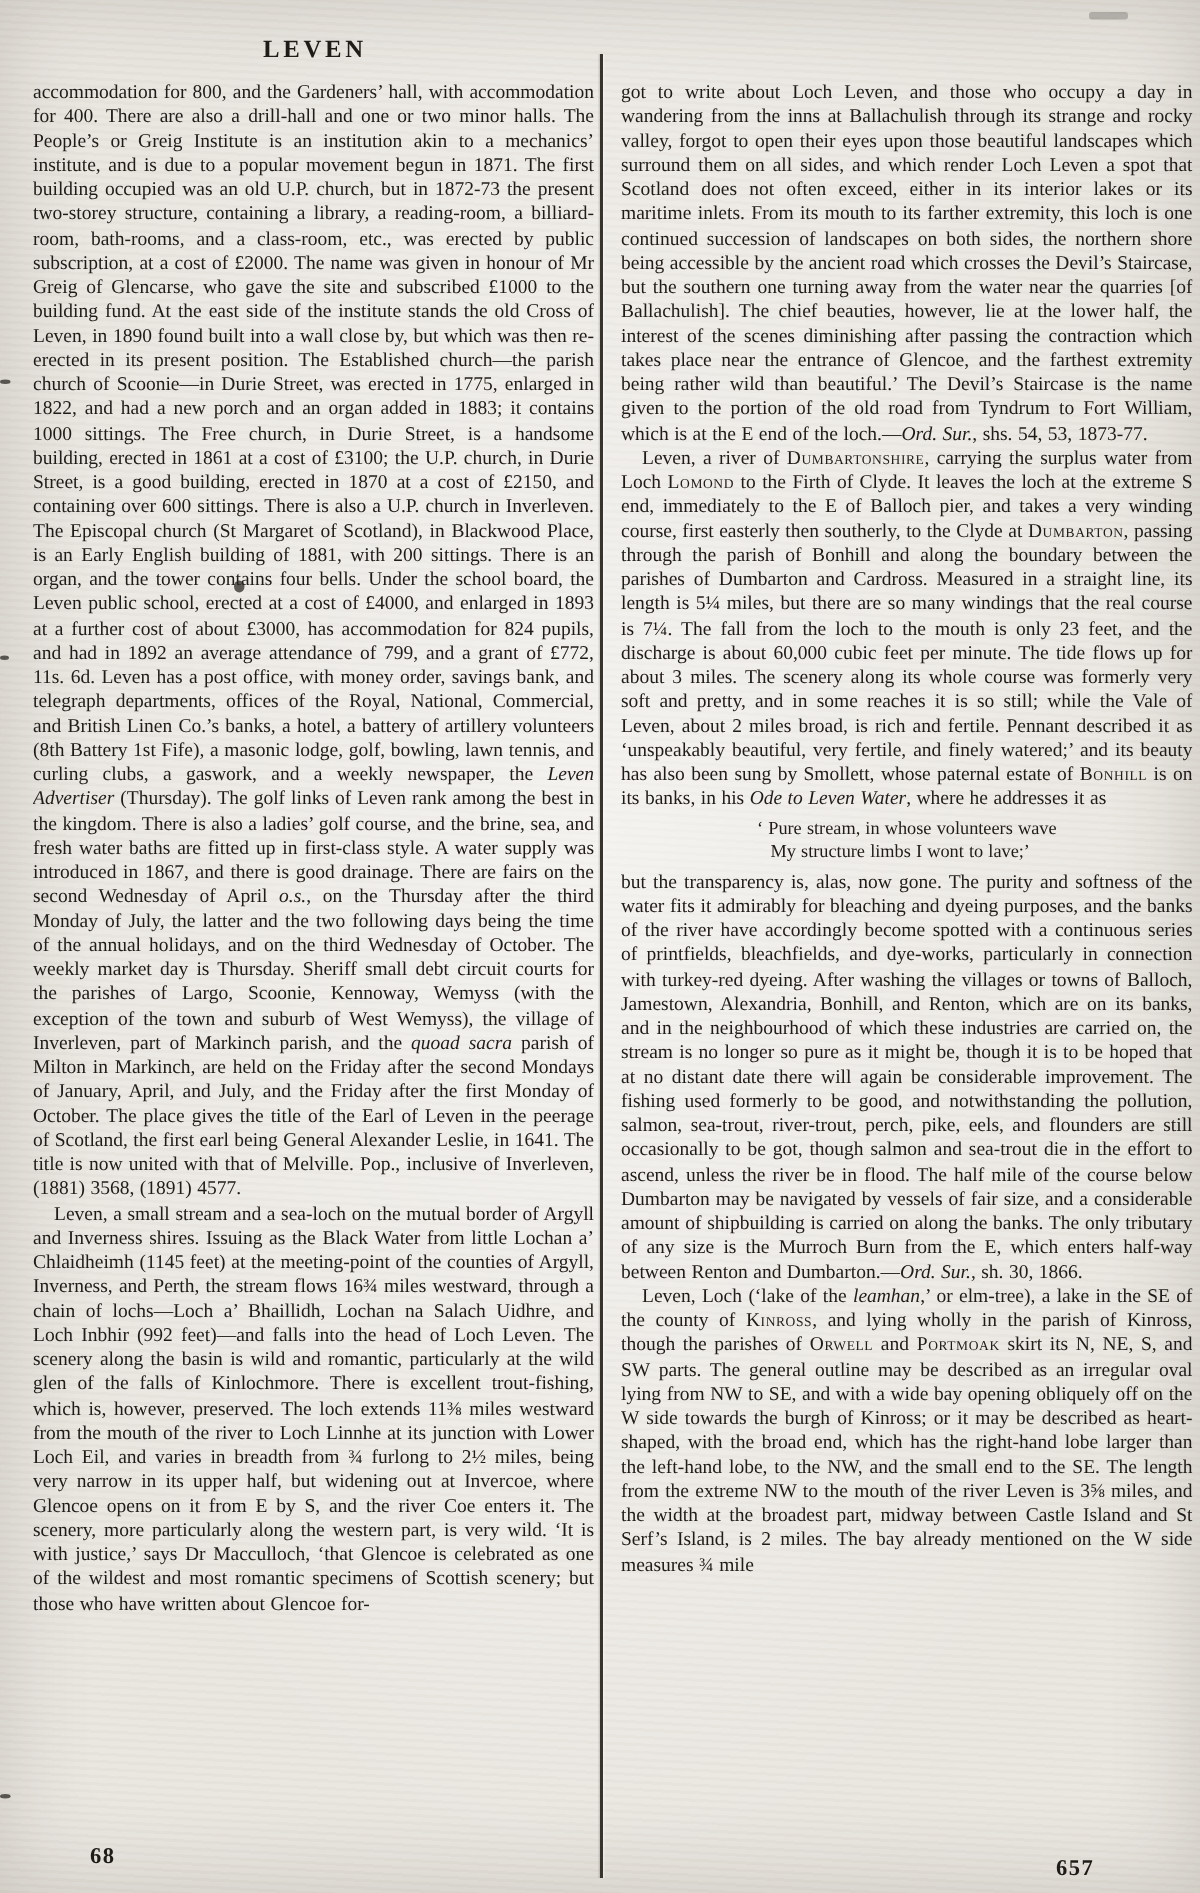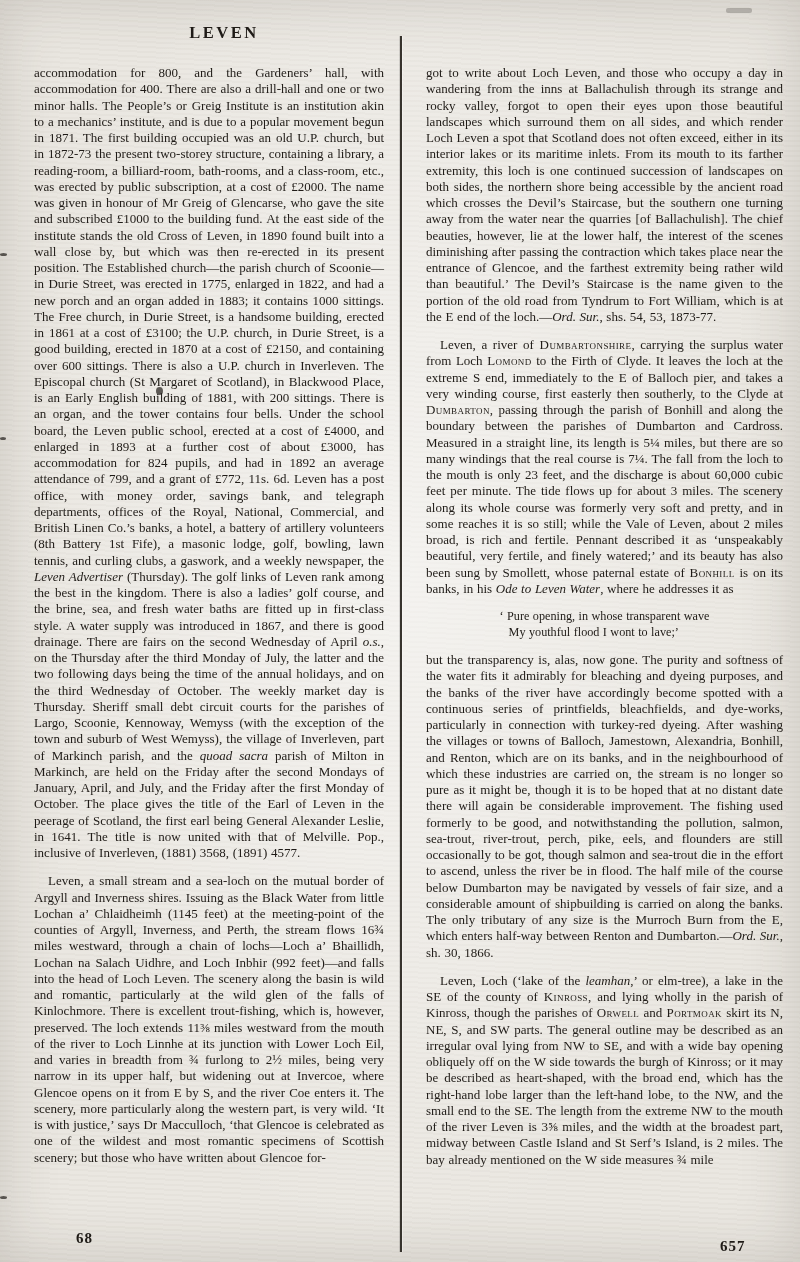--- a/index.html
+++ b/index.html
@@ -14,48 +14,48 @@
       radial-gradient(ellipse at 50% 45%, rgba(255,255,255,0.5), rgba(0,0,0,0) 70%),
       repeating-linear-gradient(3deg, rgba(120,110,95,0.04) 0 2px, rgba(0,0,0,0) 2px 5px),
       #eae7e1;
     box-shadow: inset 0 0 60px rgba(60,50,40,0.18);
     color:#1f1b17;
   }
   .running-head {
     position:absolute; top:23px; font-weight:bold; font-size:16.5px;
     letter-spacing:2.5px; text-align:center;
   }
-  .running-head.left  { left:36px;  width:376px; }
+  .running-head.left  { left:22px;  width:376px; }
   .running-head.right { left:412px; width:384px; word-spacing:7px; }
   .col-divider {
     position:absolute; left:400px; top:36px; width:2px; height:1216px;
     background:#37332d;
     box-shadow: 1px 0 0 rgba(255,255,255,0.35), -1px 0 0 rgba(0,0,0,0.12);
   }
   .column {
     position:absolute; top:53px;
     font-size:13px; line-height:16.25px;
     text-align:justify; overflow:hidden;
     word-spacing:0.4px;
   }
   .left-col  { left:22px;  width:374px; height:1180px; }
   .right-col { left:414px; width:381px; height:1192px; }
-  p.para { margin:12px; text-indent:0; }
+  p.para { margin:0; text-indent:0; }
   p.para.indent { text-indent:14px; }
   .b  { font-weight:normal; }
   .it { font-style:italic; }
   .sc { font-variant:small-caps; letter-spacing:0.4px; }
   p.verse {
     width:-moz-fit-content; width:fit-content;
     margin:4px auto 4px auto; text-align:left; text-indent:0;
     font-size:12.2px; line-height:15.5px;
   }
   .verse-line { display:block; }
   .verse-line + .verse-line { padding-left:9px; }
-  .page-number { position:absolute; font-size:15px; font-weight:bold; letter-spacing:1px;margin-left:16px; }
+  .page-number { position:absolute; font-size:15px; font-weight:bold; letter-spacing:1px; }
   .pn-left  { left:60px;  top:1230px; }
   .pn-right { left:704px; top:1238px; }
   .artifact { position:absolute; background:#2c2824; border-radius:50%; opacity:0.75; }
   .a1 { left:0;   top:253px;  width:7px; height:3px; }
   .a2 { left:0;   top:437px;  width:6px; height:3px; }
   .a3 { left:156px;top:387px; width:7px; height:8px; }
   .a4 { left:0;   top:1196px; width:7px; height:3px; }
   .a5 { left:726px;top:8px;   width:26px; height:5px; border-radius:2px; opacity:0.25; }
 </style>
 </head>
@@ -65,22 +65,22 @@
   <div class="running-head left">LEVEN</div>
   <div class="col-divider"></div>
   <div class="column left-col">
       <p class="para"><span>accommodation for 800, and the Gardeners’ hall, with accommodation for 400.  There are also a drill-hall and one or two minor halls.  The People’s or Greig Institute is an institution akin to a mechanics’ institute, and is due to a popular movement begun in 1871.  The first building occupied was an old U.P. church, but in 1872-73 the present two-storey structure, containing a library, a reading-room, a billiard-room, bath-rooms, and a class-room, etc., was erected by public subscription, at a cost of £2000.  The name was given in honour of Mr Greig of Glencarse, who gave the site and subscribed £1000 to the building fund.  At the east side of the institute stands the old Cross of Leven, in 1890 found built into a wall close by, but which was then re-erected in its present position.  The Established church—the parish church of Scoonie—in Durie Street, was erected in 1775, enlarged in 1822, and had a new porch and an organ added in 1883; it contains 1000 sittings.  The Free church, in Durie Street, is a handsome building, erected in 1861 at a cost of £3100; the U.P. church, in Durie Street, is a good building, erected in 1870 at a cost of £2150, and containing over 600 sittings.  There is also a U.P. church in Inverleven.  The Episcopal church (St Margaret of Scotland), in Blackwood Place, is an Early English building of 1881, with 200 sittings.  There is an organ, and the tower contains four bells.  Under the school board, the Leven public school, erected at a cost of £4000, and enlarged in 1893 at a further cost of about £3000, has accommodation for 824 pupils, and had in 1892 an average attendance of 799, and a grant of £772, 11s. 6d.  Leven has a post office, with money order, savings bank, and telegraph departments, offices of the Royal, National, Commercial, and British Linen Co.’s banks, a hotel, a battery of artillery volunteers (8th Battery 1st Fife), a masonic lodge, golf, bowling, lawn tennis, and curling clubs, a gaswork, and a weekly newspaper, the </span><span class="it">Leven Advertiser</span><span> (Thursday).  The golf links of Leven rank among the best in the kingdom.  There is also a ladies’ golf course, and the brine, sea, and fresh water baths are fitted up in first-class style.  A water supply was introduced in 1867, and there is good drainage.  There are fairs on the second Wednesday of April </span><span class="it">o.s.</span><span>, on the Thursday after the third Monday of July, the latter and the two following days being the time of the annual holidays, and on the third Wednesday of October.  The weekly market day is Thursday.  Sheriff small debt circuit courts for the parishes of Largo, Scoonie, Kennoway, Wemyss (with the exception of the town and suburb of West Wemyss), the village of Inverleven, part of Markinch parish, and the </span><span class="it">quoad sacra</span><span> parish of Milton in Markinch, are held on the Friday after the second Mondays of January, April, and July, and the Friday after the first Monday of October.  The place gives the title of the Earl of Leven in the peerage of Scotland, the first earl being General Alexander Leslie, in 1641.  The title is now united with that of Melville.  Pop., inclusive of Inverleven, (1881) 3568, (1891) 4577.</span></p>
       <p class="para indent"><span class="b">Leven,</span><span> a small stream and a sea-loch on the mutual border of Argyll and Inverness shires.  Issuing as the Black Water from little Lochan a’ Chlaidheimh (1145 feet) at the meeting-point of the counties of Argyll, Inverness, and Perth, the stream flows 16¾ miles westward, through a chain of lochs—Loch a’ Bhaillidh, Lochan na Salach Uidhre, and Loch Inbhir (992 feet)—and falls into the head of Loch Leven.  The scenery along the basin is wild and romantic, particularly at the wild glen of the falls of Kinlochmore.  There is excellent trout-fishing, which is, however, preserved.  The loch extends 11⅜ miles westward from the mouth of the river to Loch Linnhe at its junction with Lower Loch Eil, and varies in breadth from ¾ furlong to 2½ miles, being very narrow in its upper half, but widening out at Invercoe, where Glencoe opens on it from E by S, and the river Coe enters it.  The scenery, more particularly along the western part, is very wild.  ‘It is with justice,’ says Dr Macculloch, ‘that Glencoe is celebrated as one of the wildest and most romantic specimens of Scottish scenery; but those who have written about Glencoe for-</span></p>
     </div>
   <div class="column right-col">
       <p class="para"><span>got to write about Loch Leven, and those who occupy a day in wandering from the inns at Ballachulish through its strange and rocky valley, forgot to open their eyes upon those beautiful landscapes which surround them on all sides, and which render Loch Leven a spot that Scotland does not often exceed, either in its interior lakes or its maritime inlets.  From its mouth to its farther extremity, this loch is one continued succession of landscapes on both sides, the northern shore being accessible by the ancient road which crosses the Devil’s Staircase, but the southern one turning away from the water near the quarries [of Ballachulish].  The chief beauties, however, lie at the lower half, the interest of the scenes diminishing after passing the contraction which takes place near the entrance of Glencoe, and the farthest extremity being rather wild than beautiful.’  The Devil’s Staircase is the name given to the portion of the old road from Tyndrum to Fort William, which is at the E end of the loch.—</span><span class="it">Ord. Sur.</span><span>, shs. 54, 53, 1873-77.</span></p>
       <p class="para indent"><span class="b">Leven,</span><span> a river of </span><span class="sc">Dumbartonshire</span><span>, carrying the surplus water from Loch </span><span class="sc">Lomond</span><span> to the Firth of Clyde.  It leaves the loch at the extreme S end, immediately to the E of Balloch pier, and takes a very winding course, first easterly then southerly, to the Clyde at </span><span class="sc">Dumbarton</span><span>, passing through the parish of Bonhill and along the boundary between the parishes of Dumbarton and Cardross.  Measured in a straight line, its length is 5¼ miles, but there are so many windings that the real course is 7¼.  The fall from the loch to the mouth is only 23 feet, and the discharge is about 60,000 cubic feet per minute.  The tide flows up for about 3 miles.  The scenery along its whole course was formerly very soft and pretty, and in some reaches it is so still; while the Vale of Leven, about 2 miles broad, is rich and fertile.  Pennant described it as ‘unspeakably beautiful, very fertile, and finely watered;’ and its beauty has also been sung by Smollett, whose paternal estate of </span><span class="sc">Bonhill</span><span> is on its banks, in his </span><span class="it">Ode to Leven Water</span><span>, where he addresses it as</span></p>
       <p class="para verse">
-        <span class="verse-line">‘ Pure opening, in whose transparent wave</span>
-        <span class="verse-line">My youthful flood I wont to lave;’</span>
+        <span class="verse-line">‘ Pure stream, in whose volunteers wave</span>
+        <span class="verse-line">My structure limbs I wont to lave;’</span>
       </p>
       <p class="para"><span>but the transparency is, alas, now gone.  The purity and softness of the water fits it admirably for bleaching and dyeing purposes, and the banks of the river have accordingly become spotted with a continuous series of printfields, bleachfields, and dye-works, particularly in connection with turkey-red dyeing.  After washing the villages or towns of Balloch, Jamestown, Alexandria, Bonhill, and Renton, which are on its banks, and in the neighbourhood of which these industries are carried on, the stream is no longer so pure as it might be, though it is to be hoped that at no distant date there will again be considerable improvement.  The fishing used formerly to be good, and notwithstanding the pollution, salmon, sea-trout, river-trout, perch, pike, eels, and flounders are still occasionally to be got, though salmon and sea-trout die in the effort to ascend, unless the river be in flood.  The half mile of the course below Dumbarton may be navigated by vessels of fair size, and a considerable amount of shipbuilding is carried on along the banks.  The only tributary of any size is the Murroch Burn from the E, which enters half-way between Renton and Dumbarton.—</span><span class="it">Ord. Sur.</span><span>, sh. 30, 1866.</span></p>
       <p class="para indent"><span class="b">Leven, Loch</span><span> (‘lake of the </span><span class="it">leamhan</span><span>,’ or elm-tree), a lake in the SE of the county of </span><span class="sc">Kinross</span><span>, and lying wholly in the parish of Kinross, though the parishes of </span><span class="sc">Orwell</span><span> and </span><span class="sc">Portmoak</span><span> skirt its N, NE, S, and SW parts.  The general outline may be described as an irregular oval lying from NW to SE, and with a wide bay opening obliquely off on the W side towards the burgh of Kinross; or it may be described as heart-shaped, with the broad end, which has the right-hand lobe larger than the left-hand lobe, to the NW, and the small end to the SE.  The length from the extreme NW to the mouth of the river Leven is 3⅝ miles, and the width at the broadest part, midway between Castle Island and St Serf’s Island, is 2 miles.  The bay already mentioned on the W side measures ¾ mile</span></p>
     </div>
   <div class="page-number pn-left">68</div>
   <div class="page-number pn-right">657</div>
   <div class="artifact a1"></div>
   <div class="artifact a2"></div>
   <div class="artifact a3"></div>
   <div class="artifact a4"></div>

